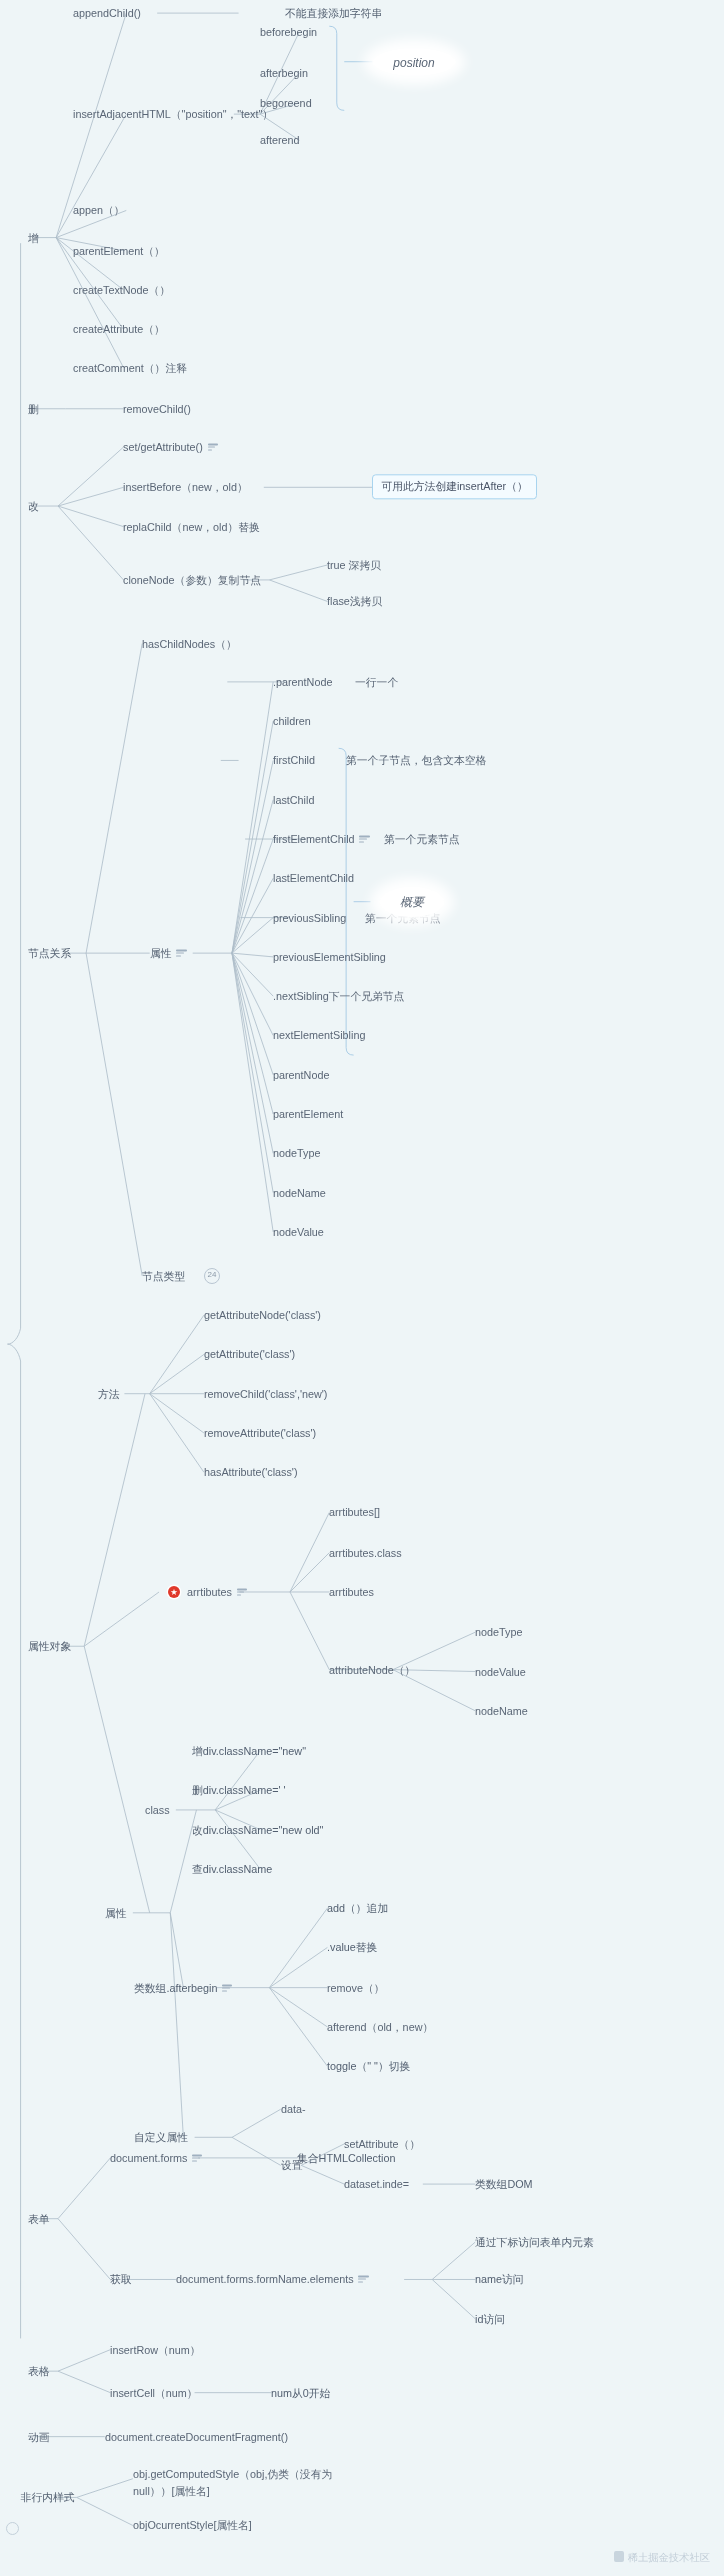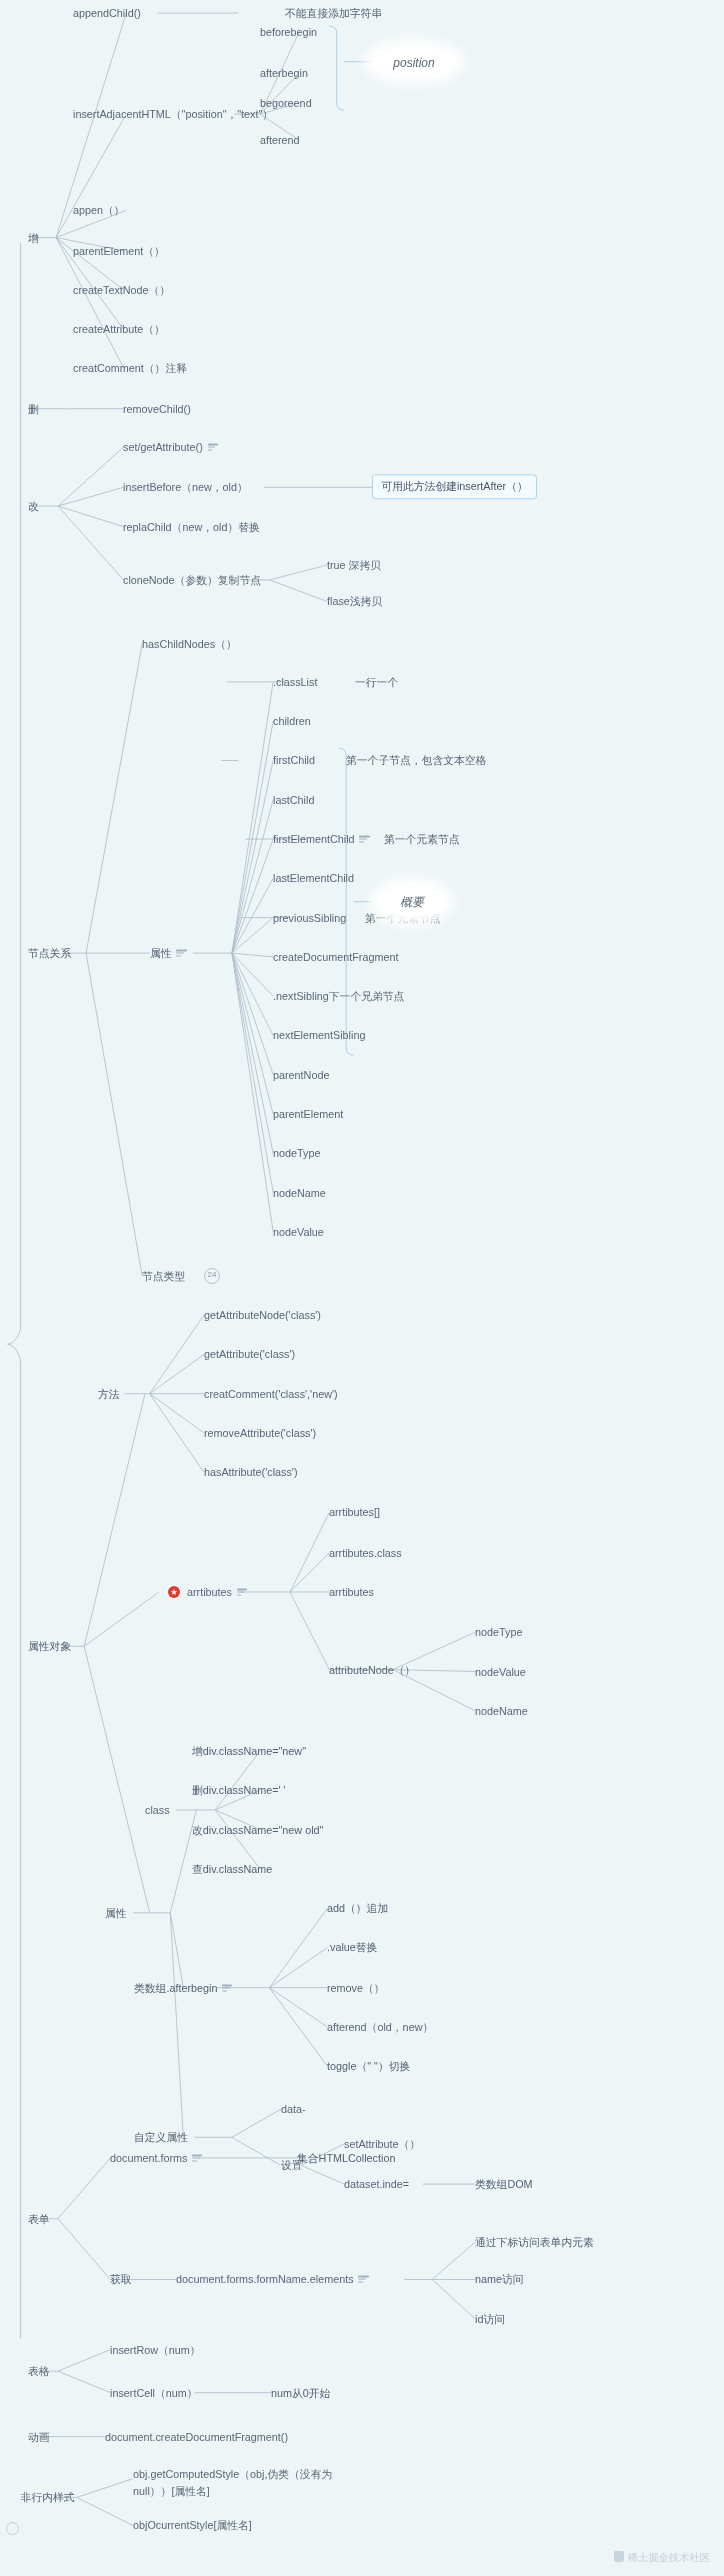--- a/index.html
+++ b/index.html
@@ -266,49 +266,49 @@
   <div class="node" style="left:123px;top:527px">replaChild（new，old）替换</div>
   <div class="node" style="left:123px;top:580px">cloneNode（参数）复制节点</div>
   <div class="node" style="left:327px;top:565px">true 深拷贝</div>
   <div class="node" style="left:327px;top:601px">flase浅拷贝</div>
   <div class="note-box" style="left:372px;top:487px">可用此方法创建insertAfter（）</div>
 
   <div class="node" style="left:142px;top:644px">hasChildNodes（）</div>
   <div class="node cn" style="left:28px;top:953px">节点关系</div>
   <div class="node cn" style="left:150px;top:953px"><span>属性</span><span class="lines-icon"><i></i><i></i><i></i></span></div>
 
-  <div class="node" style="left:273px;top:682px">.classList</div>
+  <div class="node" style="left:273px;top:682px">.parentNode</div>
   <div class="node cn" style="left:355px;top:682px">一行一个</div>
   <div class="node" style="left:273px;top:721px">children</div>
   <div class="node" style="left:273px;top:760px">firstChild</div>
   <div class="node cn" style="left:346px;top:760px">第一个子节点，包含文本空格</div>
   <div class="node" style="left:273px;top:800px">lastChild</div>
   <div class="node" style="left:273px;top:839px"><span>firstElementChild</span><span class="lines-icon"><i></i><i></i><i></i></span></div>
   <div class="node cn" style="left:384px;top:839px">第一个元素节点</div>
   <div class="node" style="left:273px;top:878px">lastElementChild</div>
   <div class="node" style="left:273px;top:918px">previousSibling</div>
   <div class="node cn" style="left:365px;top:918px">第一个元素节点</div>
-  <div class="node" style="left:273px;top:957px">createDocumentFragment</div>
+  <div class="node" style="left:273px;top:957px">previousElementSibling</div>
   <div class="node" style="left:273px;top:996px">.nextSibling下一个兄弟节点</div>
   <div class="node" style="left:273px;top:1035px">nextElementSibling</div>
   <div class="node" style="left:273px;top:1075px">parentNode</div>
   <div class="node" style="left:273px;top:1114px">parentElement</div>
   <div class="node" style="left:273px;top:1153px">nodeType</div>
   <div class="node" style="left:273px;top:1193px">nodeName</div>
   <div class="node" style="left:273px;top:1232px">nodeValue</div>
   <div class="badge-oval" style="left:412px;top:902px">概要</div>
 
   <div class="node cn" style="left:142px;top:1276px">节点类型</div>
   <div class="count-badge" style="left:204px;top:1276px">24</div>
 
   <div class="node cn" style="left:28px;top:1646px">属性对象</div>
   <div class="node cn" style="left:98px;top:1394px">方法</div>
   <div class="node" style="left:204px;top:1315px">getAttributeNode('class')</div>
   <div class="node" style="left:204px;top:1354px">getAttribute('class')</div>
-  <div class="node" style="left:204px;top:1394px">creatComment('class','new')</div>
+  <div class="node" style="left:204px;top:1394px">removeChild('class','new')</div>
   <div class="node" style="left:204px;top:1433px">removeAttribute('class')</div>
   <div class="node" style="left:204px;top:1472px">hasAttribute('class')</div>
 
   <div class="star-badge" style="left:174px;top:1592px">★</div>
   <div class="node" style="left:187px;top:1592px"><span>arrtibutes</span><span class="lines-icon"><i></i><i></i><i></i></span></div>
   <div class="node" style="left:329px;top:1512px">arrtibutes[]</div>
   <div class="node" style="left:329px;top:1553px">arrtibutes.class</div>
   <div class="node" style="left:329px;top:1592px">arrtibutes</div>
   <div class="node" style="left:329px;top:1670px">attributeNode（）</div>
   <div class="node" style="left:475px;top:1632px">nodeType</div>

